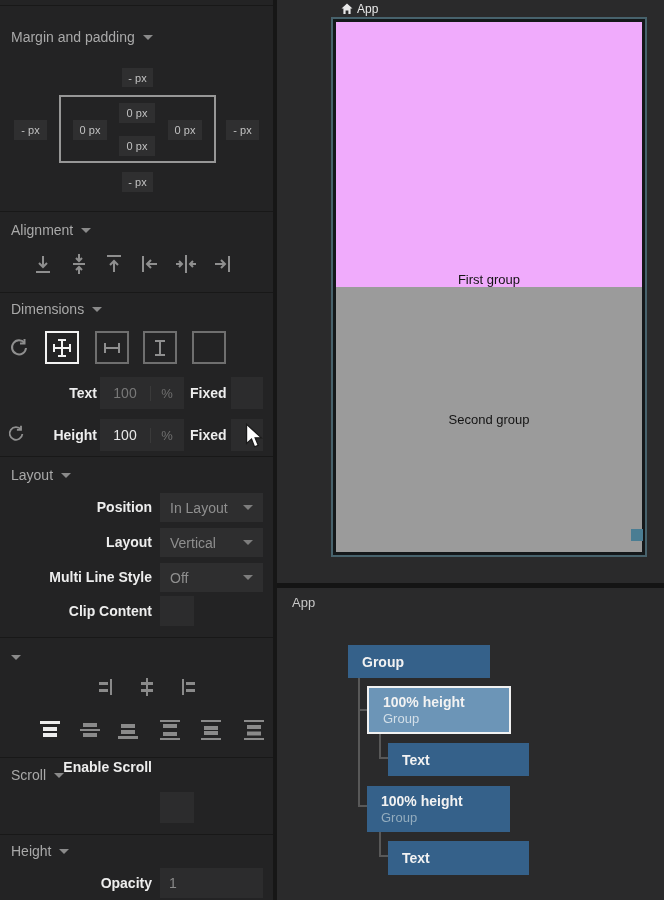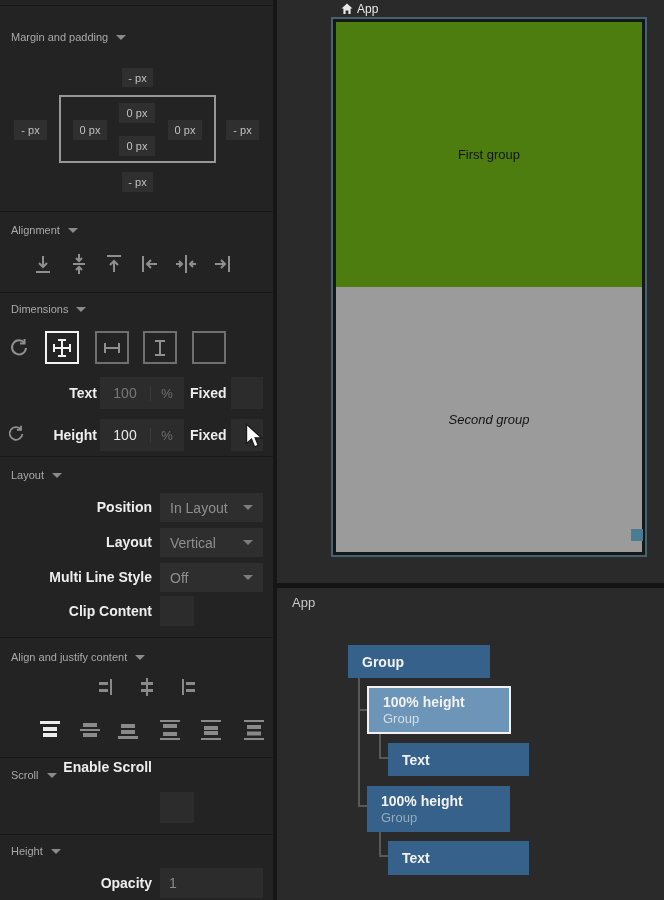--- a/index.html
+++ b/index.html
@@ -3,21 +3,21 @@
 <meta charset="utf-8">
 <style>
   * { margin:0; padding:0; box-sizing:border-box; }
   html,body { width:664px; height:900px; overflow:hidden; background:#2a2a2b;
               font-family:"Liberation Sans", sans-serif; }
   #root { position:relative; width:664px; height:900px; background:#2a2a2b; }
 
   
   #left-panel { position:absolute; left:0; top:0; width:273px; height:900px; background:#232324; }
   .divider { position:absolute; left:0; width:273px; height:1px; background:#181818; }
-  .sec-header { position:absolute; left:11px; height:18px; color:#a9a9a9; font-size:11px;
+  .sec-header { position:absolute; left:11px; height:18px; color:#a9a9a9; font-size:14px;
                 display:flex; align-items:center; gap:8px; cursor:default; }
   .tri-down { width:0; height:0; border-left:5px solid transparent; border-right:5px solid transparent;
               border-top:5px solid #8a8a8a; display:inline-block; }
   .chip { position:absolute; background:#2f2f30; color:#c2c2c2; font-size:11px;
           display:flex; align-items:center; justify-content:center; }
   #pad-box { position:absolute; left:59px; top:95px; width:157px; height:68px; border:2px solid #979797; }
 
   .lbl { position:absolute; color:#ededed; font-size:14px; font-weight:bold; text-align:right; }
   .input-box { position:absolute; background:#2c2c2d; display:flex; }
   .input-box .val { width:50px; text-align:center; font-size:14px; align-self:center; }
@@ -44,22 +44,22 @@
 
   
   #canvas-area { position:absolute; left:277px; top:0; width:387px; height:583px; background:#2a2a2b; }
   #canvas-header { position:absolute; left:64px; top:1px; height:15px; display:flex; align-items:center; gap:4px;
                    color:#e8e8e8; font-size:12px; }
   #app-frame { position:absolute; left:54px; top:17px; width:316px; height:540px;
                border:2px solid #47626c; background:#14181a; }
   #app-frame-inner { position:absolute; left:3px; top:3px; right:3px; bottom:3px; display:flex; flex-direction:column; }
   .group-half { flex:1; display:flex; align-items:center; justify-content:center;
                 color:#141414; font-size:13px; }
-  #first-group { background:#4d7c0f; }
-  #second-group { background:#9b9b9b;font-style:italic; }
+  #first-group { background:#f0abfc;align-items:flex-end; }
+  #second-group { background:#9b9b9b; }
   #corner-handle { position:absolute; left:354px; top:529px; width:12px; height:12px; background:#4a7d93; }
 
   #hdivider { position:absolute; left:277px; top:583px; width:387px; height:5px; background:#141414; }
 
   
   #tree-panel { position:absolute; left:277px; top:588px; width:387px; height:312px; background:#2a2a2b; }
   #tree-title { position:absolute; left:15px; top:7px; color:#c8c8c8; font-size:13px; }
   .conn { position:absolute; background:#585858; }
   .tnode { position:absolute; background:#35618a; color:#f2f2f2; font-size:14px; font-weight:bold;
            padding-left:14px; display:flex; flex-direction:column; justify-content:center; }
@@ -224,21 +224,20 @@
     <div class="dropdown" style="left:160px; top:563px; width:103px; height:29px">
       <span>Off</span>
       <span class="tri-down"></span>
     </div>
     <div class="lbl" style="left:0; top:596px; width:152px; line-height:30px">Clip Content</div>
     <div class="checkbox" style="left:160px; top:596px; width:34px; height:30px"></div>
 
     <div class="divider" style="top:637px"></div>
 
     <div class="sec-header" style="top:648px">
-      <span>Align and justify content</span>
       <span class="tri-down"></span>
     </div>
     <div class="icon-btn" style="left:96px; top:677px">
       <svg class="fill-ic" width="20" height="20" viewBox="0 0 20 20">
         <rect x="3" y="5" width="9" height="3"></rect>
           <rect x="3" y="12" width="9" height="3"></rect>
           <rect x="14" y="2" width="2" height="16"></rect>
       </svg>
     </div>
     <div class="icon-btn" style="left:137px; top:677px">

